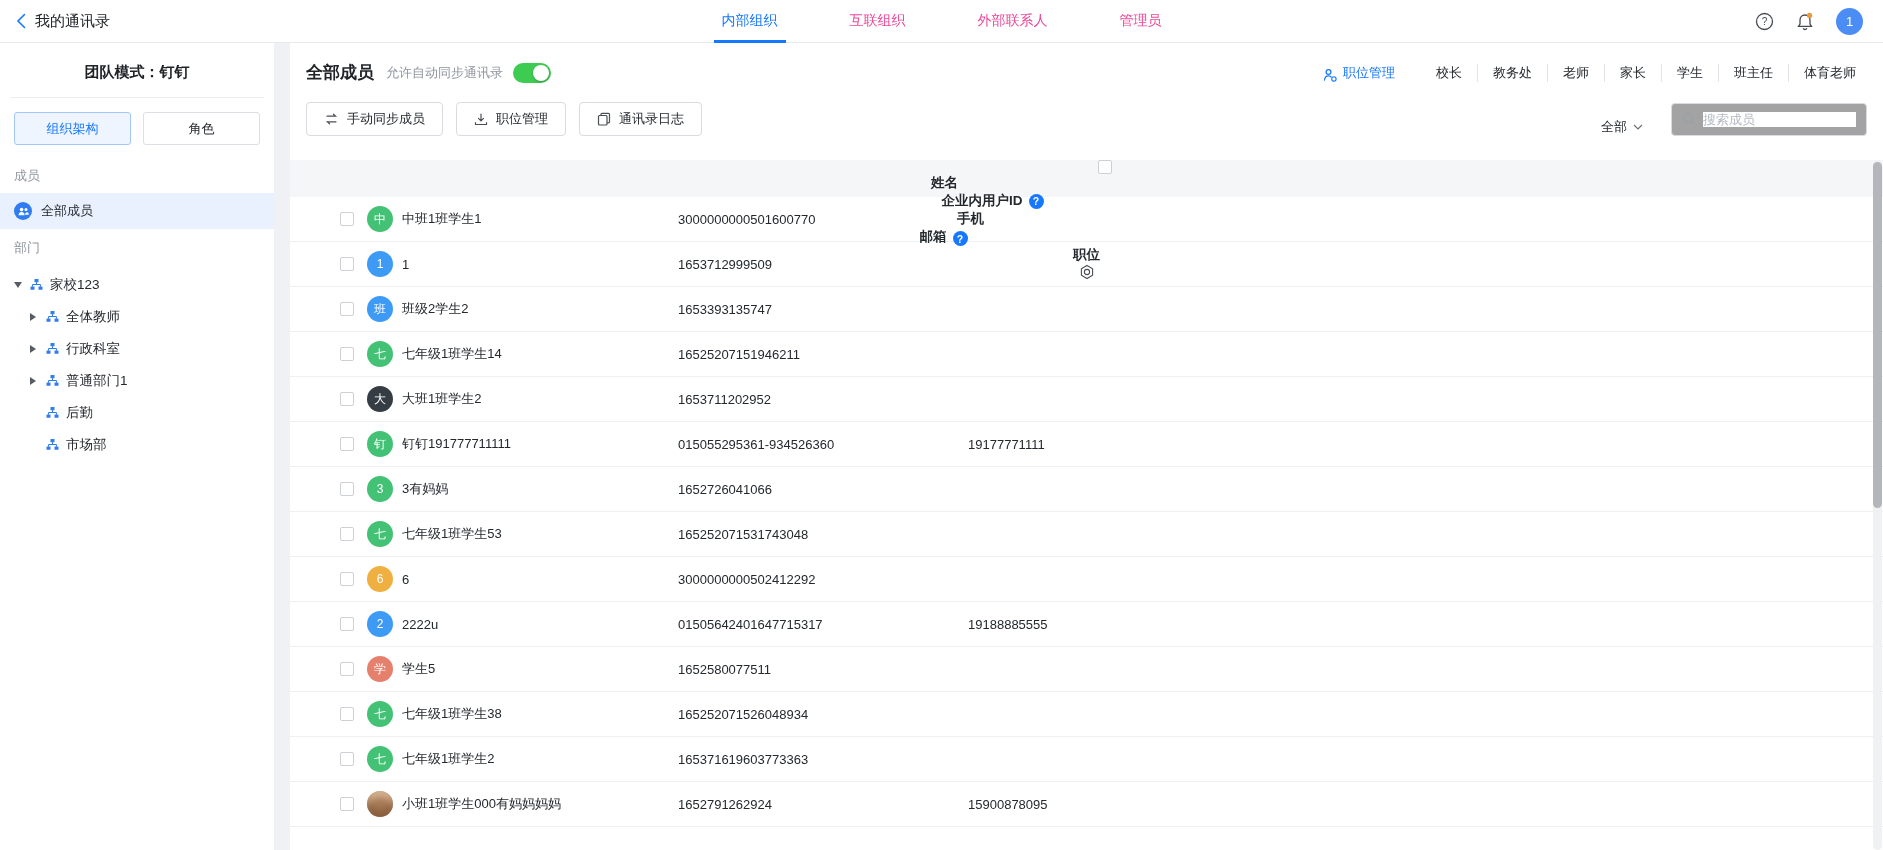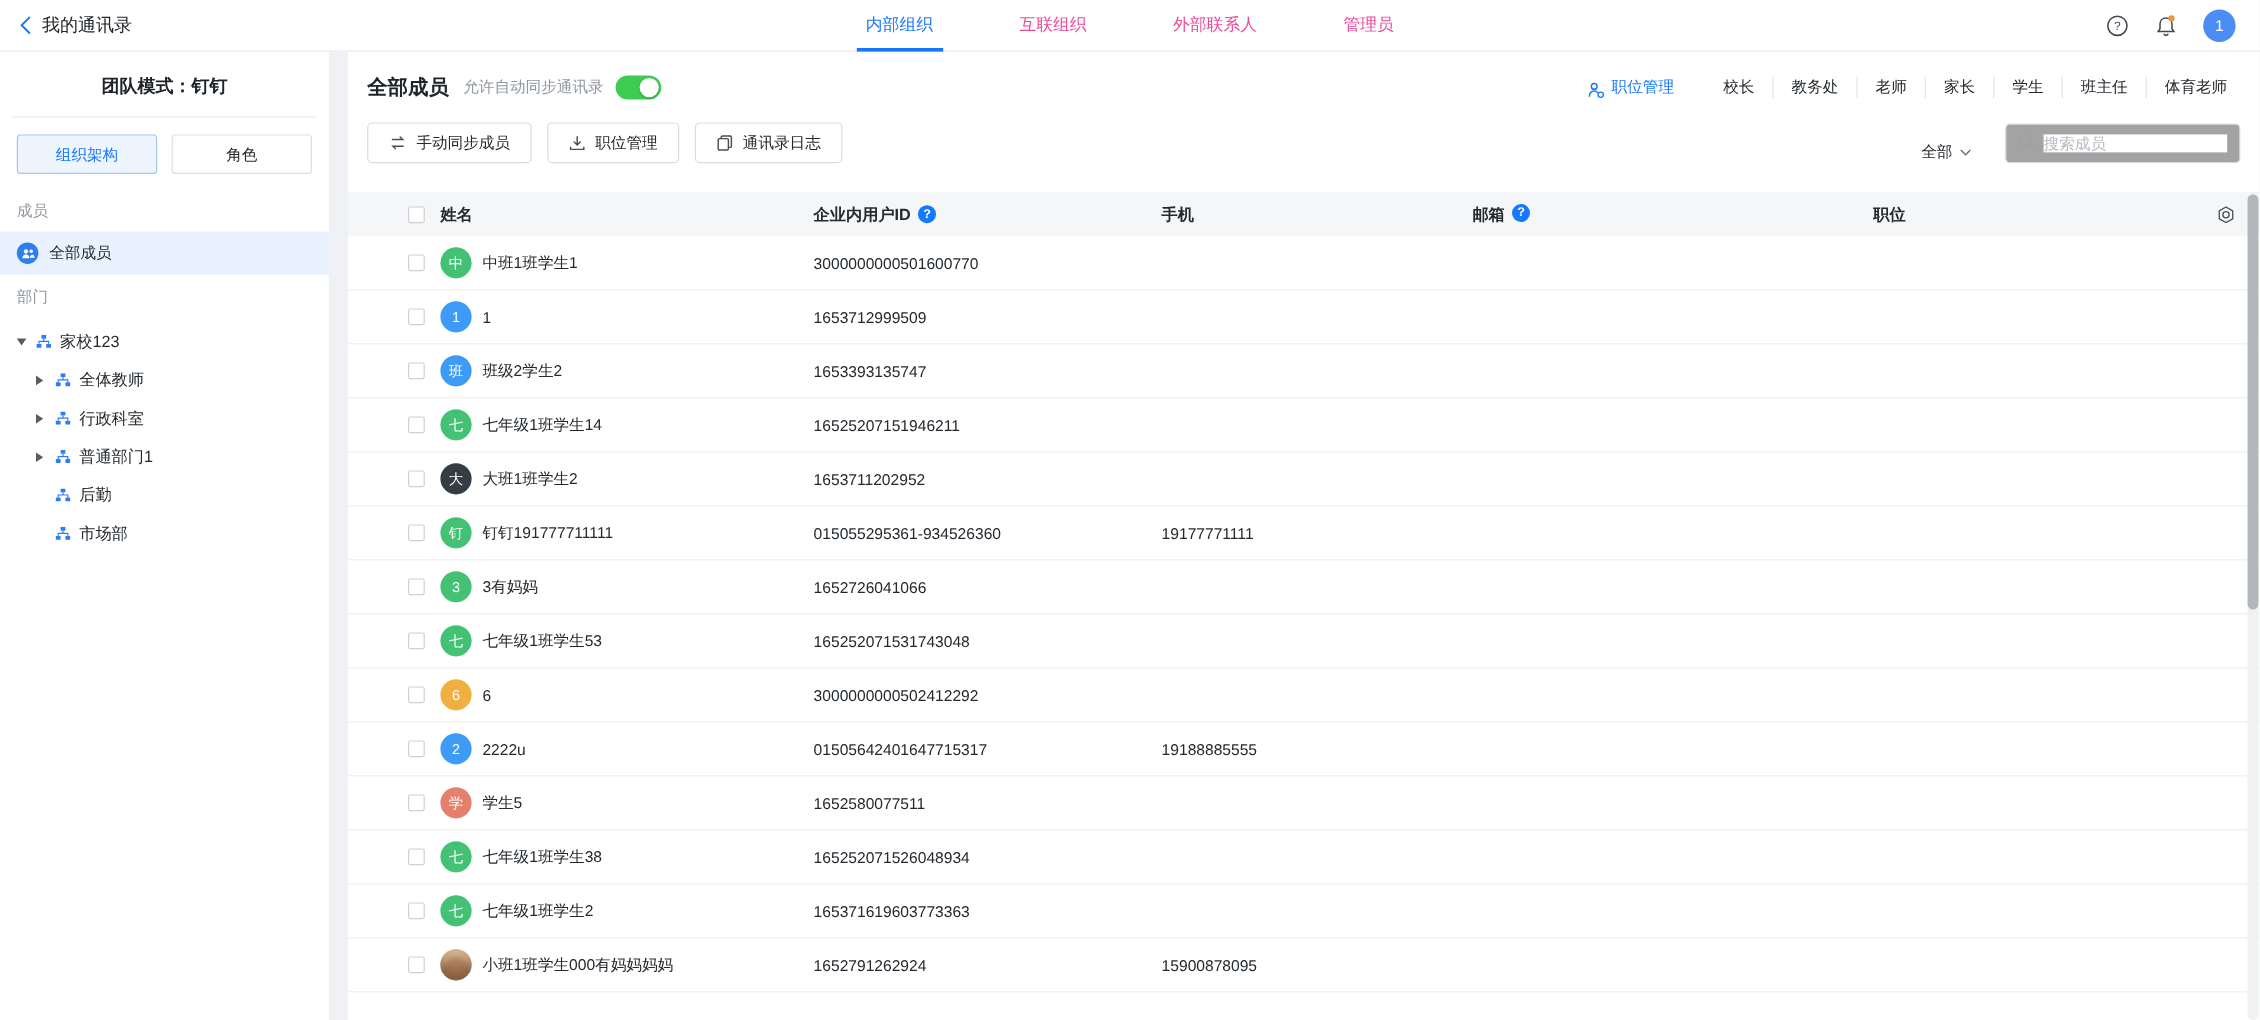--- a/index.html
+++ b/index.html
@@ -70,27 +70,27 @@
               display:flex; align-items:center; gap:8px; font-size:13px; color:#24292e; cursor:pointer;text-align:center; }
   .toolbar-right { margin-left:auto; display:flex; align-items:flex-end; gap:28px; }
   .filter { display:flex; align-items:center; gap:6px; font-size:13px; color:#24292e; cursor:pointer; }
   .searchbox { width:196px; height:33px; border:1px solid #d8dbdf; border-radius:4px; display:flex; align-items:center; gap:7px; padding:0 10px; background:#a3a3a3; }
   .searchbox input { border:none; outline:none; flex:1; font-size:13px; font-family:inherit; color:#24292e; min-width:0; }
   .searchbox input::placeholder { color:#b3b9c2; }
 
   
   .table { margin-top:24px; }
   .thead, .trow { display:flex; align-items:center; }
-  .thead { height:37px; background:#f4f6f8; font-weight:600; font-size:13.5px; color:#24292e; }
+  .thead { height:37px; background:#f4f6f8; font-weight:600; font-size:13.5px; color:#24292e;flex-direction:column; }
   .trow { height:45px; border-bottom:1px solid #edeff1; font-size:13px; }
   .c-check { width:77px; padding-left:50px; display:flex; align-items:center; }
   .c-name  { width:311px; display:flex; align-items:center; }
   .c-id    { width:290px; display:flex; align-items:center; }
   .c-phone { width:259px; }
-  .c-email { width:334px; display:flex; align-items:flex-start; }
+  .c-email { width:334px; display:flex; align-items:flex-end; }
   .c-pos   { flex:1; }
   .c-gear  { width:56px; display:flex; justify-content:flex-end; padding-right:20px; }
   .checkbox { width:14px; height:14px; border:1px solid #cdd0d4; border-radius:2px; background:#fff; cursor:pointer; }
   .qbadge { margin-left:6px; width:15px; height:15px; border-radius:50%; background:#1677ff; color:#fff;
             font-size:10.5px; font-weight:bold; display:flex; align-items:center; justify-content:center; }
   .avatar { width:26px; height:26px; border-radius:50%; color:#fff; font-size:12px;
             display:flex; align-items:center; justify-content:center; margin-right:9px; flex:0 0 auto; }
   .avatar.photo { box-shadow: inset 0 -7px 8px rgba(90,55,30,.45), inset 0 6px 6px rgba(255,235,210,.5); }
   .gear-btn { cursor:pointer; }
 

